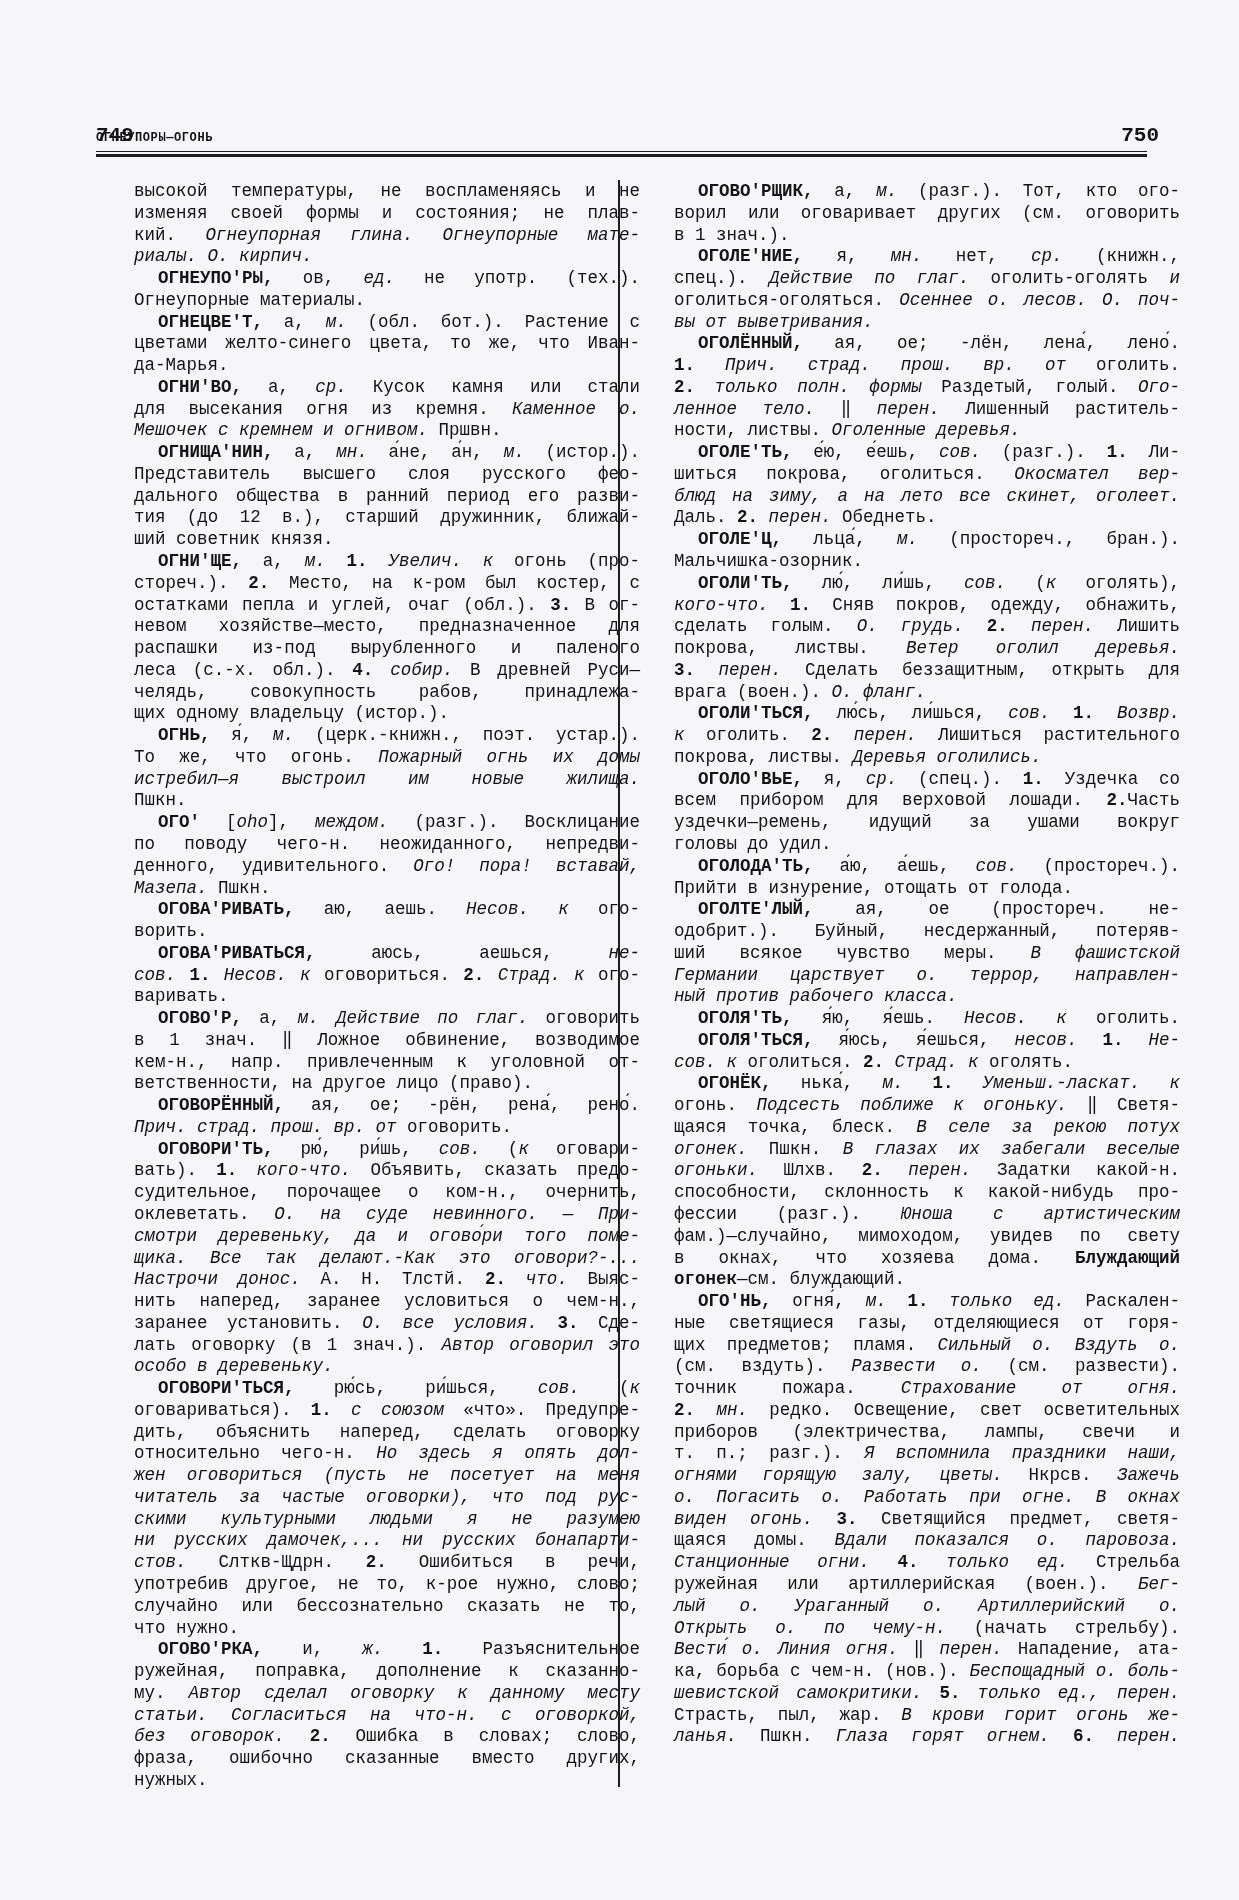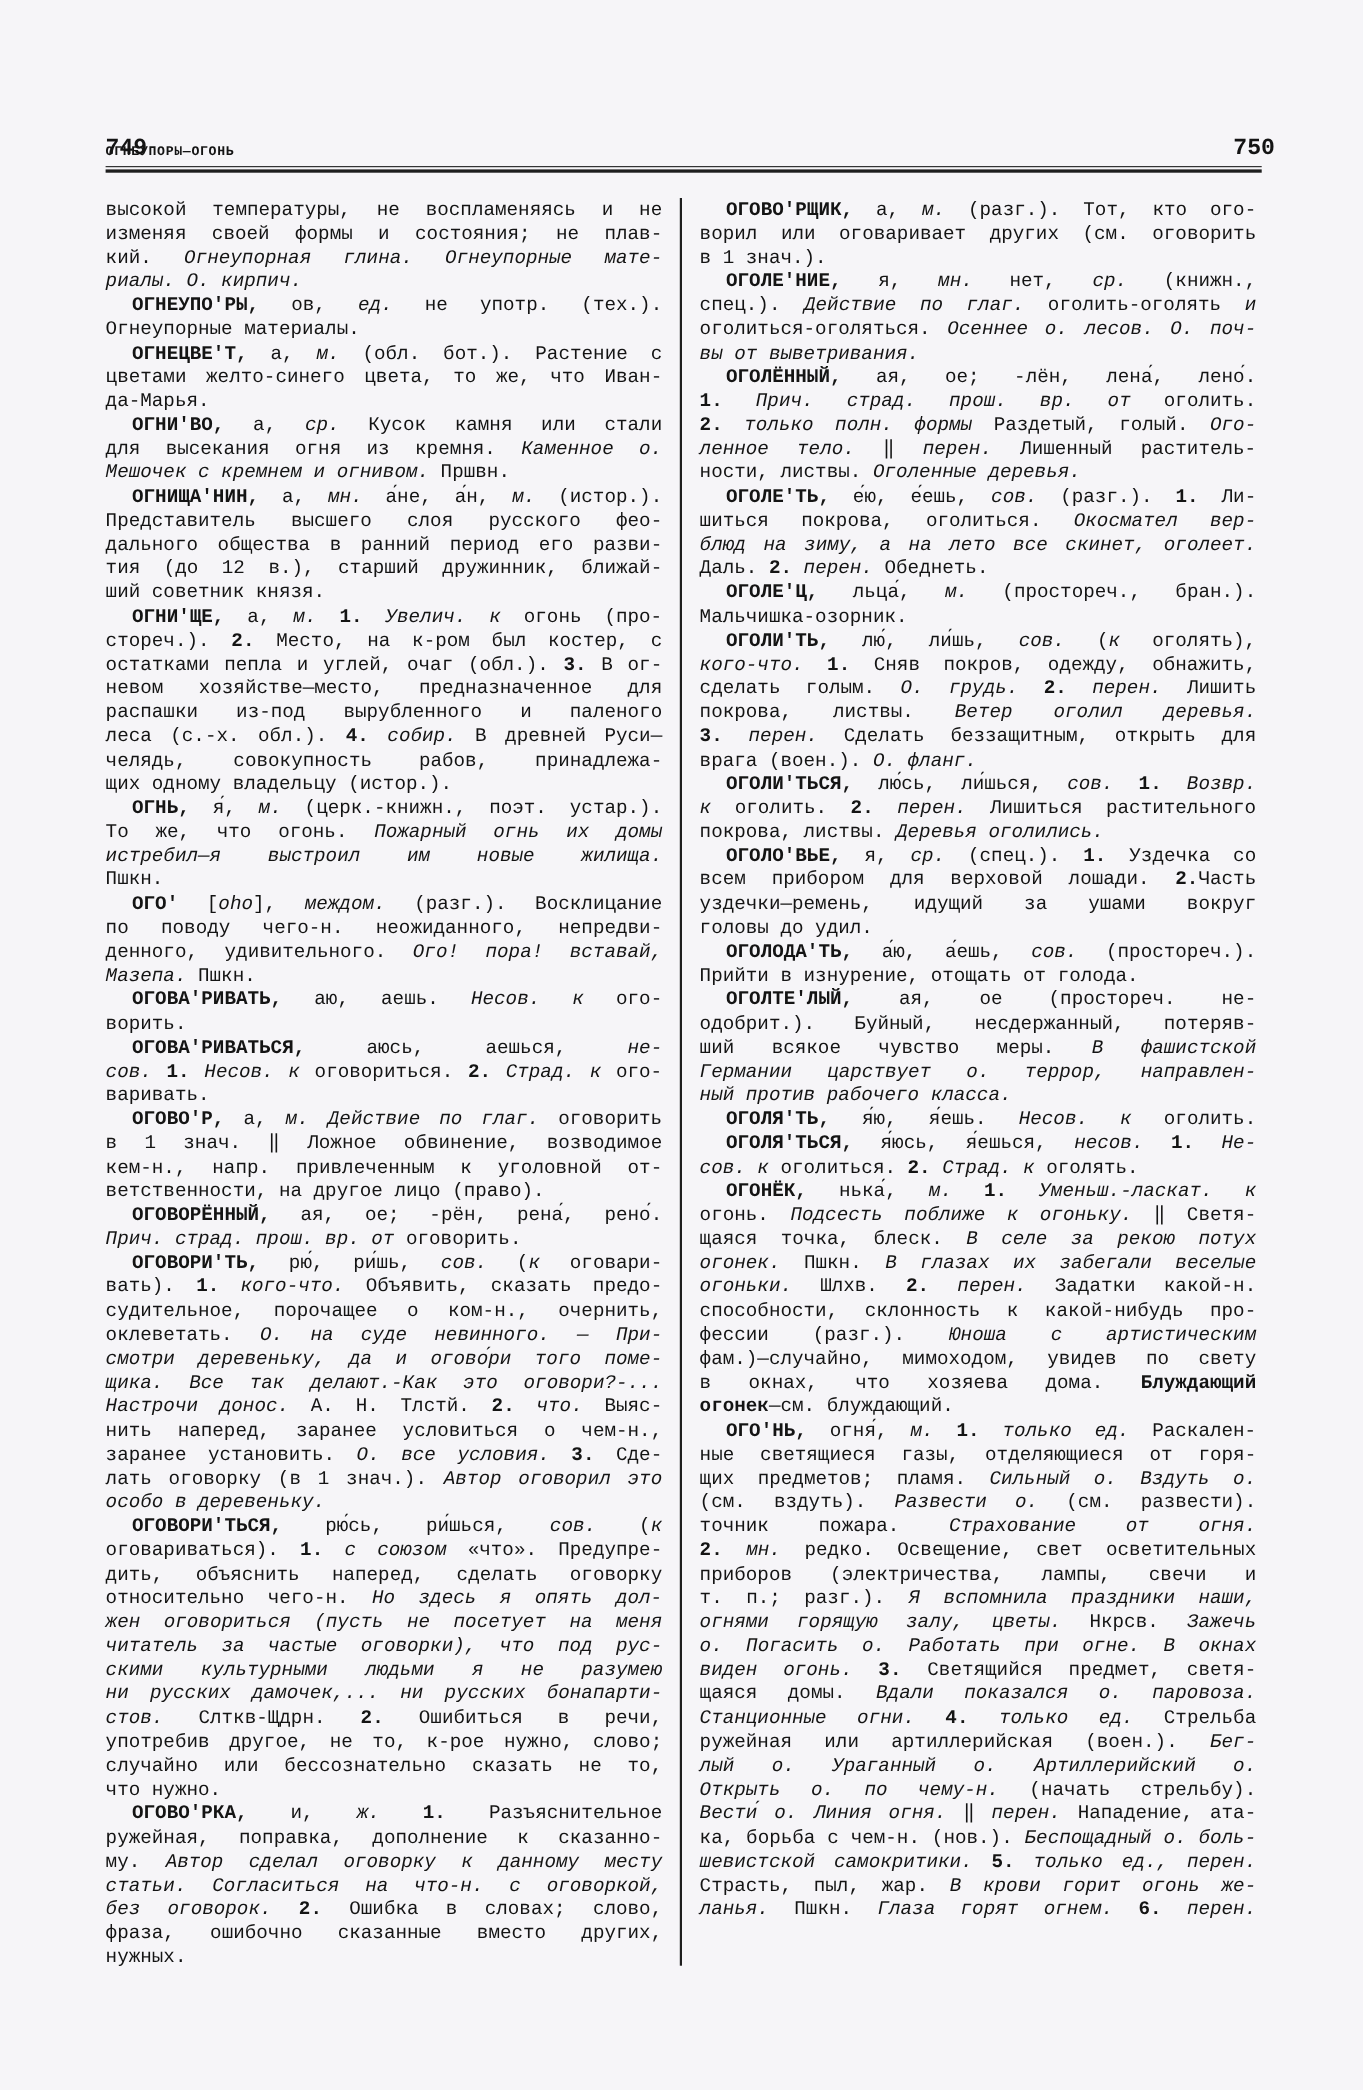--- a/index.html
+++ b/index.html
@@ -46,20 +46,21 @@
     top: 180px;
     width: 2px;
     height: 1607px;
     background: #1e1e1e;
   }
   .col {
     position: absolute;
     top: 181px;
     width: 506px;
     font-size: 17.5px;
+    margin-left: 38px;
   }
   .col.left { left: 96px; }
   .col.right { left: 636px; }
   .line {
     height: 21.78px;
     line-height: 21.78px;
     white-space: nowrap;
     text-align: justify;
     text-align-last: justify;
   }

